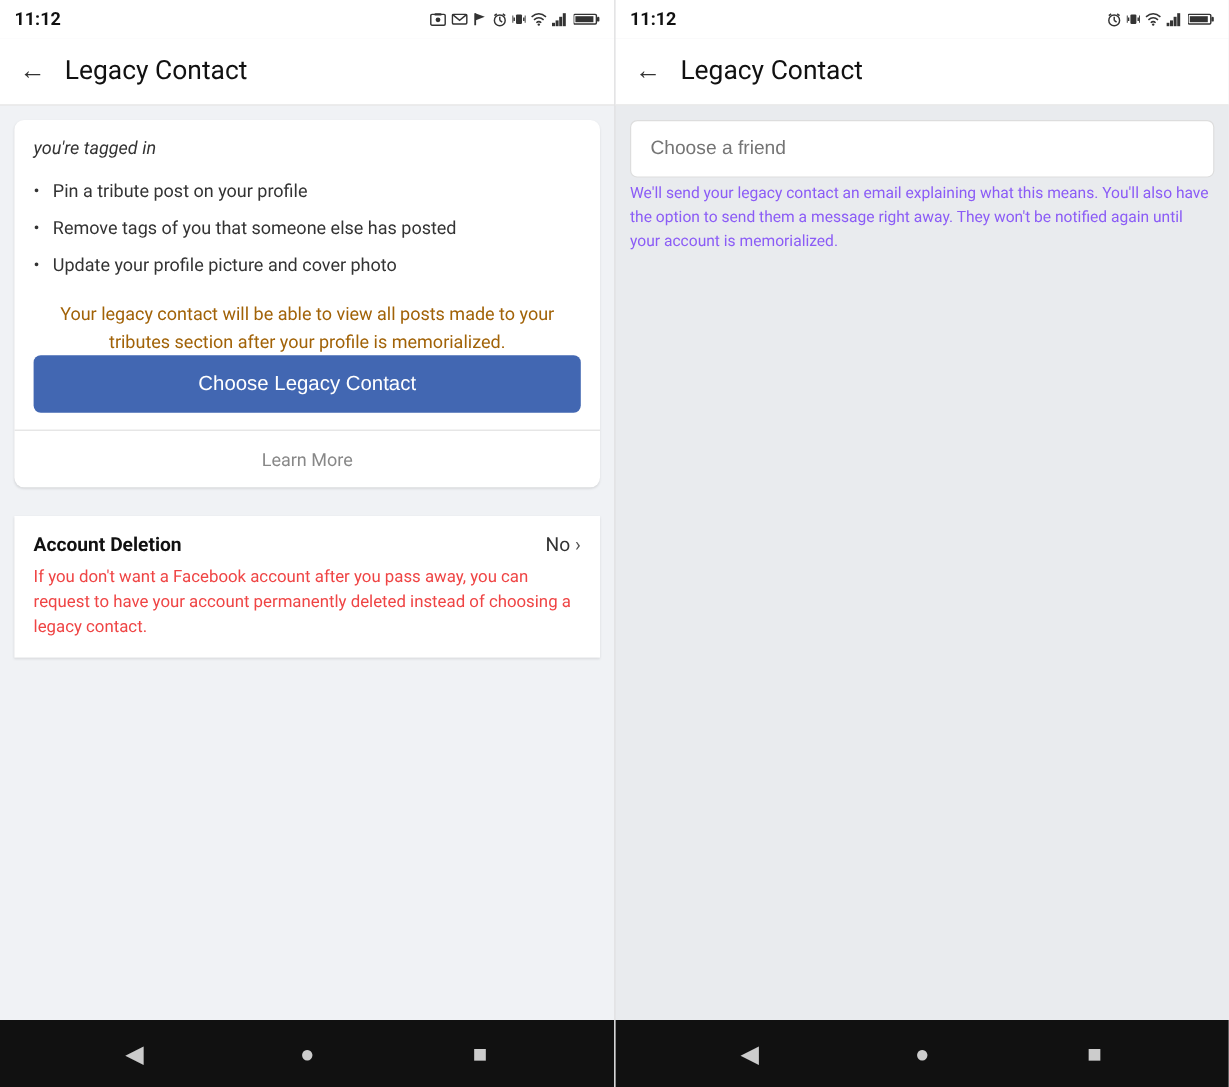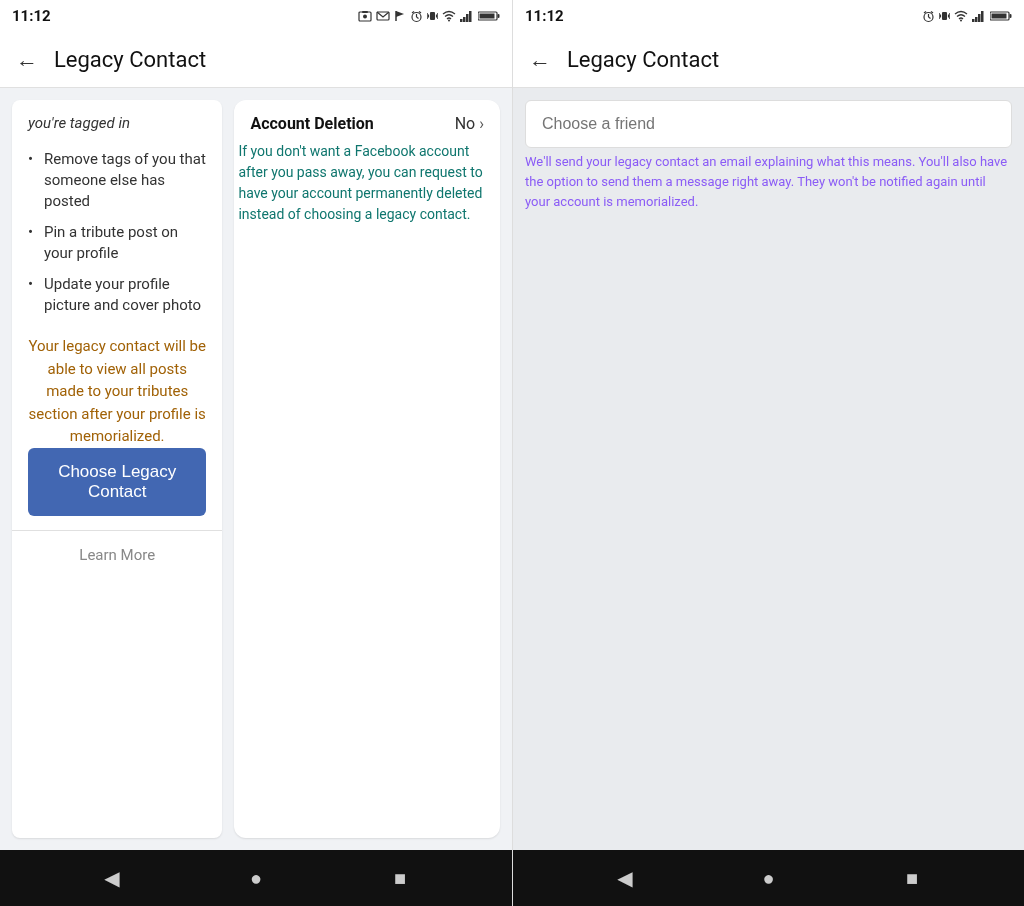--- a/index.html
+++ b/index.html
@@ -77,22 +77,22 @@
       font-weight: 400;
       color: #111;
     }
 
     
     .content-area {
       flex: 1;
       overflow-y: auto;
       padding: 12px;
       display: flex;
-      flex-direction: row;
-      gap: 12px;
+      flex-direction: column;
+      gap: 24px;
     }
 
     
     .card {
       background: white;
       border-radius: 8px;
       overflow: hidden;
       box-shadow: 0 1px 2px rgba(0,0,0,0.1);
     }
 
@@ -159,21 +159,21 @@
     .learn-more-text {
       font-size: 15px;
       color: #888;
       cursor: pointer;
       text-align: center;
     }
 
     
     .account-deletion-card {
       background: white;
-      border-radius: 12px;
+      border-radius: 0;
       overflow: hidden;
       box-shadow: 0 1px 2px rgba(0,0,0,0.1);
     }
     .account-deletion-header {
       padding: 14px 16px 8px 16px;
       display: flex;
       align-items: center;
       justify-content: space-between;
     }
     .account-deletion-title {
@@ -187,23 +187,23 @@
       display: flex;
       align-items: center;
       gap: 4px;
     }
     .chevron-right {
       font-size: 16px;
       color: #555;
     }
     .account-deletion-desc {
       font-size: 14px;
-      color: #0f766e;
+      color: #ef4444;
       line-height: 1.5;
-      padding: 0 16px 14px 4px;
+      padding: 0 16px 14px 16px;
     }
 
     
     .bottom-nav {
       height: 56px;
       background: #111;
       display: flex;
       align-items: center;
       justify-content: space-around;
       padding: 0 40px;
@@ -312,22 +312,22 @@
   </div>
 
   <div class="content-area">
 
     <div class="card">
       <div class="card-content">
 
         <p class="scroll-fade-text">you're tagged in</p>
 
         <ul class="bullet-list">
+          <li>Pin a tribute post on your profile</li>
           <li>Remove tags of you that someone else has posted</li>
-          <li>Pin a tribute post on your profile</li>
           <li>Update your profile picture and cover photo</li>
         </ul>
 
         <p class="summary-text">Your legacy contact will be able to view all posts made to your tributes section after your profile is memorialized.</p>
 
         <button class="choose-btn">Choose Legacy Contact</button>
       </div>
 
       <div class="learn-more-section">
         <span class="learn-more-text">Learn More</span>

